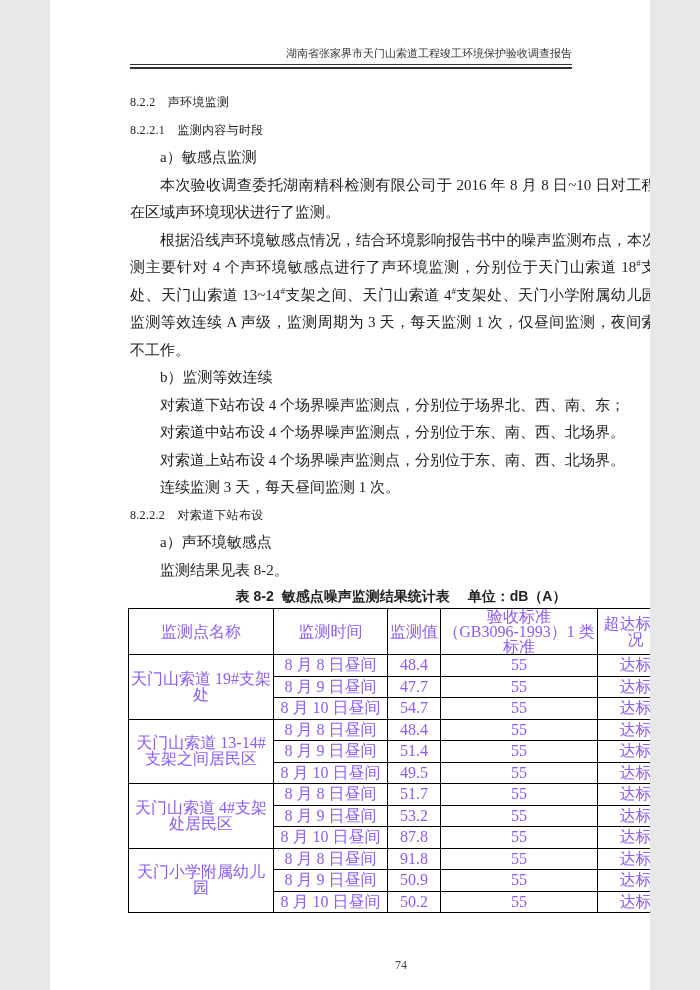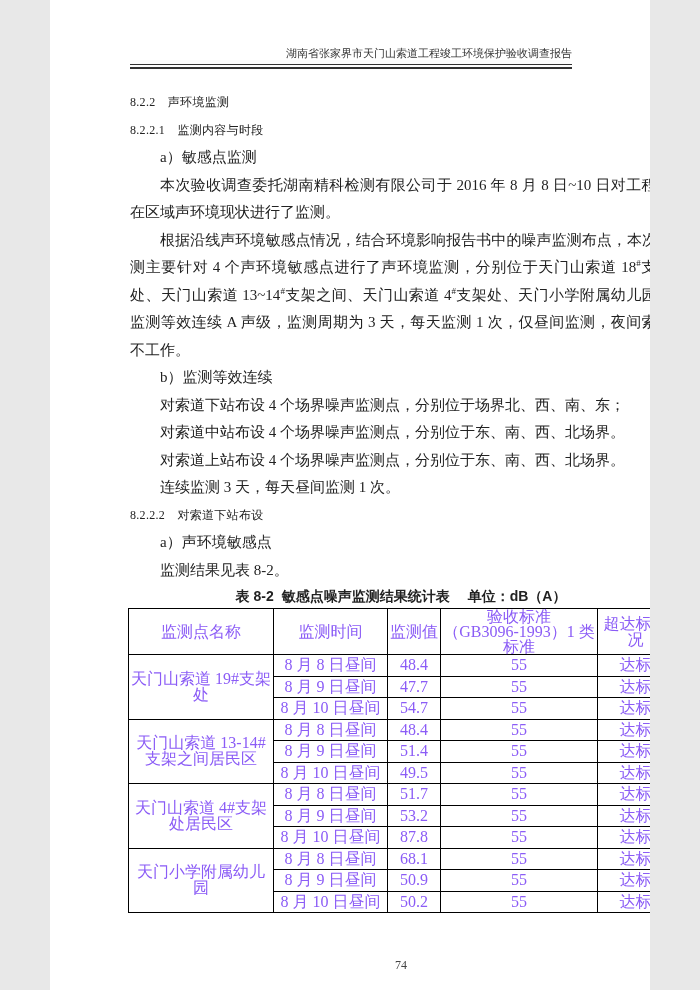--- a/index.html
+++ b/index.html
@@ -170,21 +170,21 @@
         <tr>
           <td>8 月 10 日昼间</td>
           <td>87.8</td>
           <td>55</td>
           <td>达标</td>
         </tr>
 
         <tr>
           <td class="site-cell" rowspan="3">天门小学附属幼儿园</td>
           <td>8 月 8 日昼间</td>
-          <td>68.1</td>
+          <td>91.8</td>
           <td>55</td>
           <td>达标</td>
         </tr>
         <tr>
           <td>8 月 9 日昼间</td>
           <td>50.9</td>
           <td>55</td>
           <td>达标</td>
         </tr>
         <tr>

